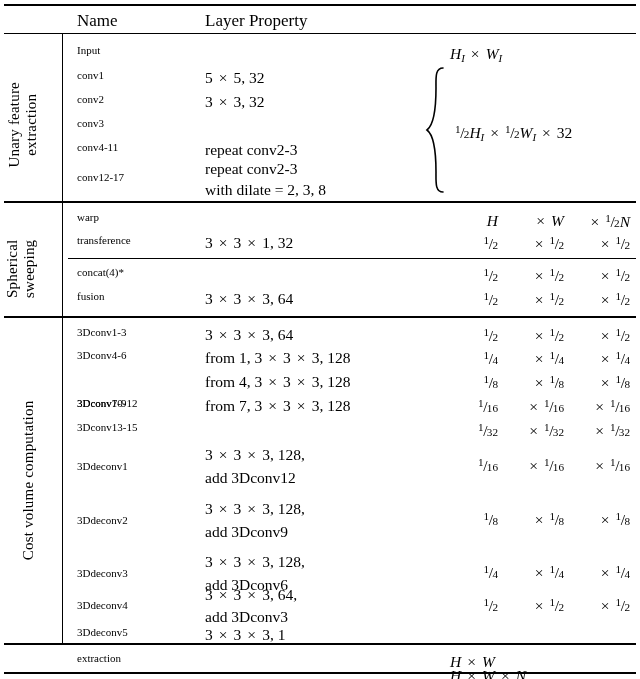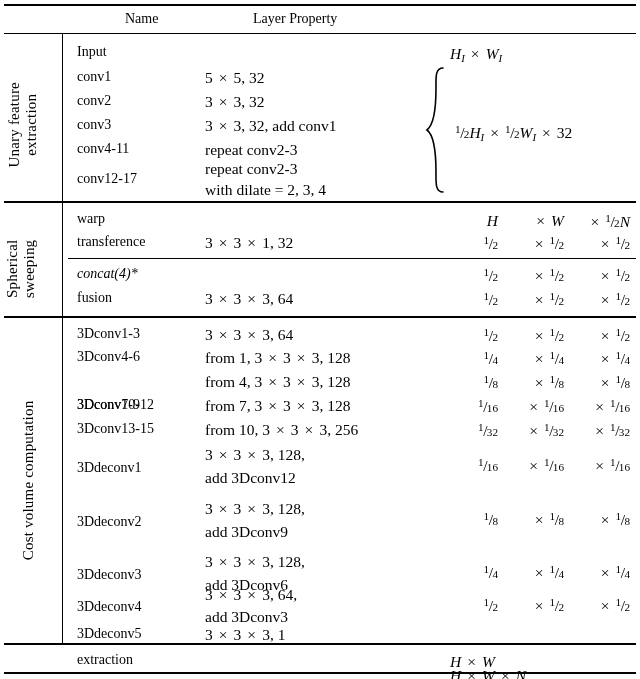--- a/index.html
+++ b/index.html
@@ -46,33 +46,32 @@
     letter-spacing: 0.2px;
   }
   .grouplabel .inner {
     display: block;
     transform: rotate(-90deg);
   }
 
   
   .hdr {
     position: absolute;
-    font-size: 14px;
-    white-space: nowrap;
-    margin-left: 48px;
+    font-size: 17px;
+    white-space: nowrap;
   }
 
   
   .cell {
     position: absolute;
     font-size: 15.5px;
     white-space: nowrap;
     line-height: 1.0;
   }
-  .cell.name   { font-size: 14px; }
+  .cell.name   { font-size: 11px; }
   .cell.prop   { font-size: 15.5px; }
 
   
   i.m { font-style: italic; font-family: "Liberation Serif", serif; }
   .sub { font-size: 0.70em; font-style: italic; vertical-align: -0.25em; }
   .times { font-style: normal; padding: 0 0.14em; }
 
   
   .nf {
     display: inline-block;
@@ -167,28 +166,27 @@
   <div class="cell name" style="left:77px; top:45px;">Input</div>
   <div class="outplain" style="left:450px; top:45px;"><i class="m">H<span class="sub">I</span></i> <span class="times">×</span> <i class="m">W<span class="sub">I</span></i></div>
 
   <div class="cell name" style="left:77px;  top:70px;">conv1</div>
   <div class="cell prop" style="left:205px; top:70px;">5 <span class="times">×</span> 5, 32</div>
 
   <div class="cell name" style="left:77px;  top:94px;">conv2</div>
   <div class="cell prop" style="left:205px; top:94px;">3 <span class="times">×</span> 3, 32</div>
 
   <div class="cell name" style="left:77px;  top:118px;">conv3</div>
-  <div class="cell prop" style="left:205px; top:118px;">3 <span class="times">×</span> 3, 32, add conv1</div>
 
   <div class="cell name" style="left:77px;  top:142px;">conv4-11</div>
   <div class="cell prop" style="left:205px; top:142px;">repeat conv2-3</div>
 
   <div class="cell name" style="left:77px;  top:172px;">conv12-17</div>
   <div class="cell prop" style="left:205px; top:161px;">repeat conv2-3</div>
-  <div class="cell prop" style="left:205px; top:182px;">with dilate = 2, 3, 4</div>
+  <div class="cell prop" style="left:205px; top:182px;">with dilate = 2, 3, 8</div>
 
   <div class="brace" style="left:425px; top:66px;">
     <svg width="24" height="128" viewBox="0 0 24 128" aria-hidden="true">
       <path d="M18 2 C10 2 11 12 11 22 C11 38 10 58 2 64 C10 70 11 90 11 106 C11 116 10 126 18 126" fill="none" stroke="#000" stroke-width="1.6" stroke-linecap="round"></path>
     </svg>
   </div>
   <div class="outplain" style="left:455px; top:123px;">
     <span class="nf"><span class="n">1</span><span class="sl">/</span><span class="d">2</span></span><i class="m">H<span class="sub">I</span></i>
     <span class="times">×</span>
     <span class="nf"><span class="n">1</span><span class="sl">/</span><span class="d">2</span></span><i class="m">W<span class="sub">I</span></i>
@@ -205,21 +203,21 @@
 
   <div class="cell name" style="left:77px;  top:235px;">transference</div>
   <div class="cell prop" style="left:205px; top:235px;">3 <span class="times">×</span> 3 <span class="times">×</span> 1, 32</div>
   <div class="outrow" style="left:450px; top:234px;">
     <span class="oc1"><span class="nf"><span class="n">1</span><span class="sl">/</span><span class="d">2</span></span></span>
     <span class="oc2"><span class="times">×</span>&nbsp;<span class="nf"><span class="n">1</span><span class="sl">/</span><span class="d">2</span></span></span>
     <span class="oc3"><span class="times">×</span>&nbsp;<span class="nf"><span class="n">1</span><span class="sl">/</span><span class="d">2</span></span></span>
     <span class="oc4">&nbsp;</span>
   </div>
 
-  <div class="cell name" style="left:77px; top:267px;font-style:italic;">concat(4)*</div>
+  <div class="cell name" style="left:77px; top:267px;">concat(4)*</div>
   <div class="outrow" style="left:450px; top:266px;">
     <span class="oc1"><span class="nf"><span class="n">1</span><span class="sl">/</span><span class="d">2</span></span></span>
     <span class="oc2"><span class="times">×</span>&nbsp;<span class="nf"><span class="n">1</span><span class="sl">/</span><span class="d">2</span></span></span>
     <span class="oc3"><span class="times">×</span>&nbsp;<span class="nf"><span class="n">1</span><span class="sl">/</span><span class="d">2</span></span></span>
     <span class="oc4"></span>
   </div>
 
   <div class="cell name" style="left:77px;  top:291px;">fusion</div>
   <div class="cell prop" style="left:205px; top:291px;">3 <span class="times">×</span> 3 <span class="times">×</span> 3, 64</div>
   <div class="outrow" style="left:450px; top:290px;">
@@ -259,21 +257,20 @@
   <div class="cell name" style="left:77px;  top:398px;">3Dconv10-12</div>
   <div class="cell prop" style="left:205px; top:398px;">from 7, 3 <span class="times">×</span> 3 <span class="times">×</span> 3, 128</div>
   <div class="outrow" style="left:450px; top:397px;">
     <span class="oc1"><span class="nf"><span class="n">1</span><span class="sl">/</span><span class="d">16</span></span></span>
     <span class="oc2"><span class="times">×</span>&nbsp;<span class="nf"><span class="n">1</span><span class="sl">/</span><span class="d">16</span></span></span>
     <span class="oc3"><span class="times">×</span>&nbsp;<span class="nf"><span class="n">1</span><span class="sl">/</span><span class="d">16</span></span></span>
     <span class="oc4"></span>
   </div>
 
   <div class="cell name" style="left:77px;  top:422px;">3Dconv13-15</div>
-  <div class="cell prop" style="left:205px; top:422px;">from 10, 3 <span class="times">×</span> 3 <span class="times">×</span> 3, 256</div>
   <div class="outrow" style="left:450px; top:421px;">
     <span class="oc1"><span class="nf"><span class="n">1</span><span class="sl">/</span><span class="d">32</span></span></span>
     <span class="oc2"><span class="times">×</span>&nbsp;<span class="nf"><span class="n">1</span><span class="sl">/</span><span class="d">32</span></span></span>
     <span class="oc3"><span class="times">×</span>&nbsp;<span class="nf"><span class="n">1</span><span class="sl">/</span><span class="d">32</span></span></span>
     <span class="oc4"></span>
   </div>
 
   <div class="cell name" style="left:77px;  top:461px;">3Ddeconv1</div>
   <div class="cell prop" style="left:205px; top:447px;">3 <span class="times">×</span> 3 <span class="times">×</span> 3, 128,</div>
   <div class="cell prop" style="left:205px; top:470px;font-family:Liberation Serif, serif;">add 3Dconv12</div>

